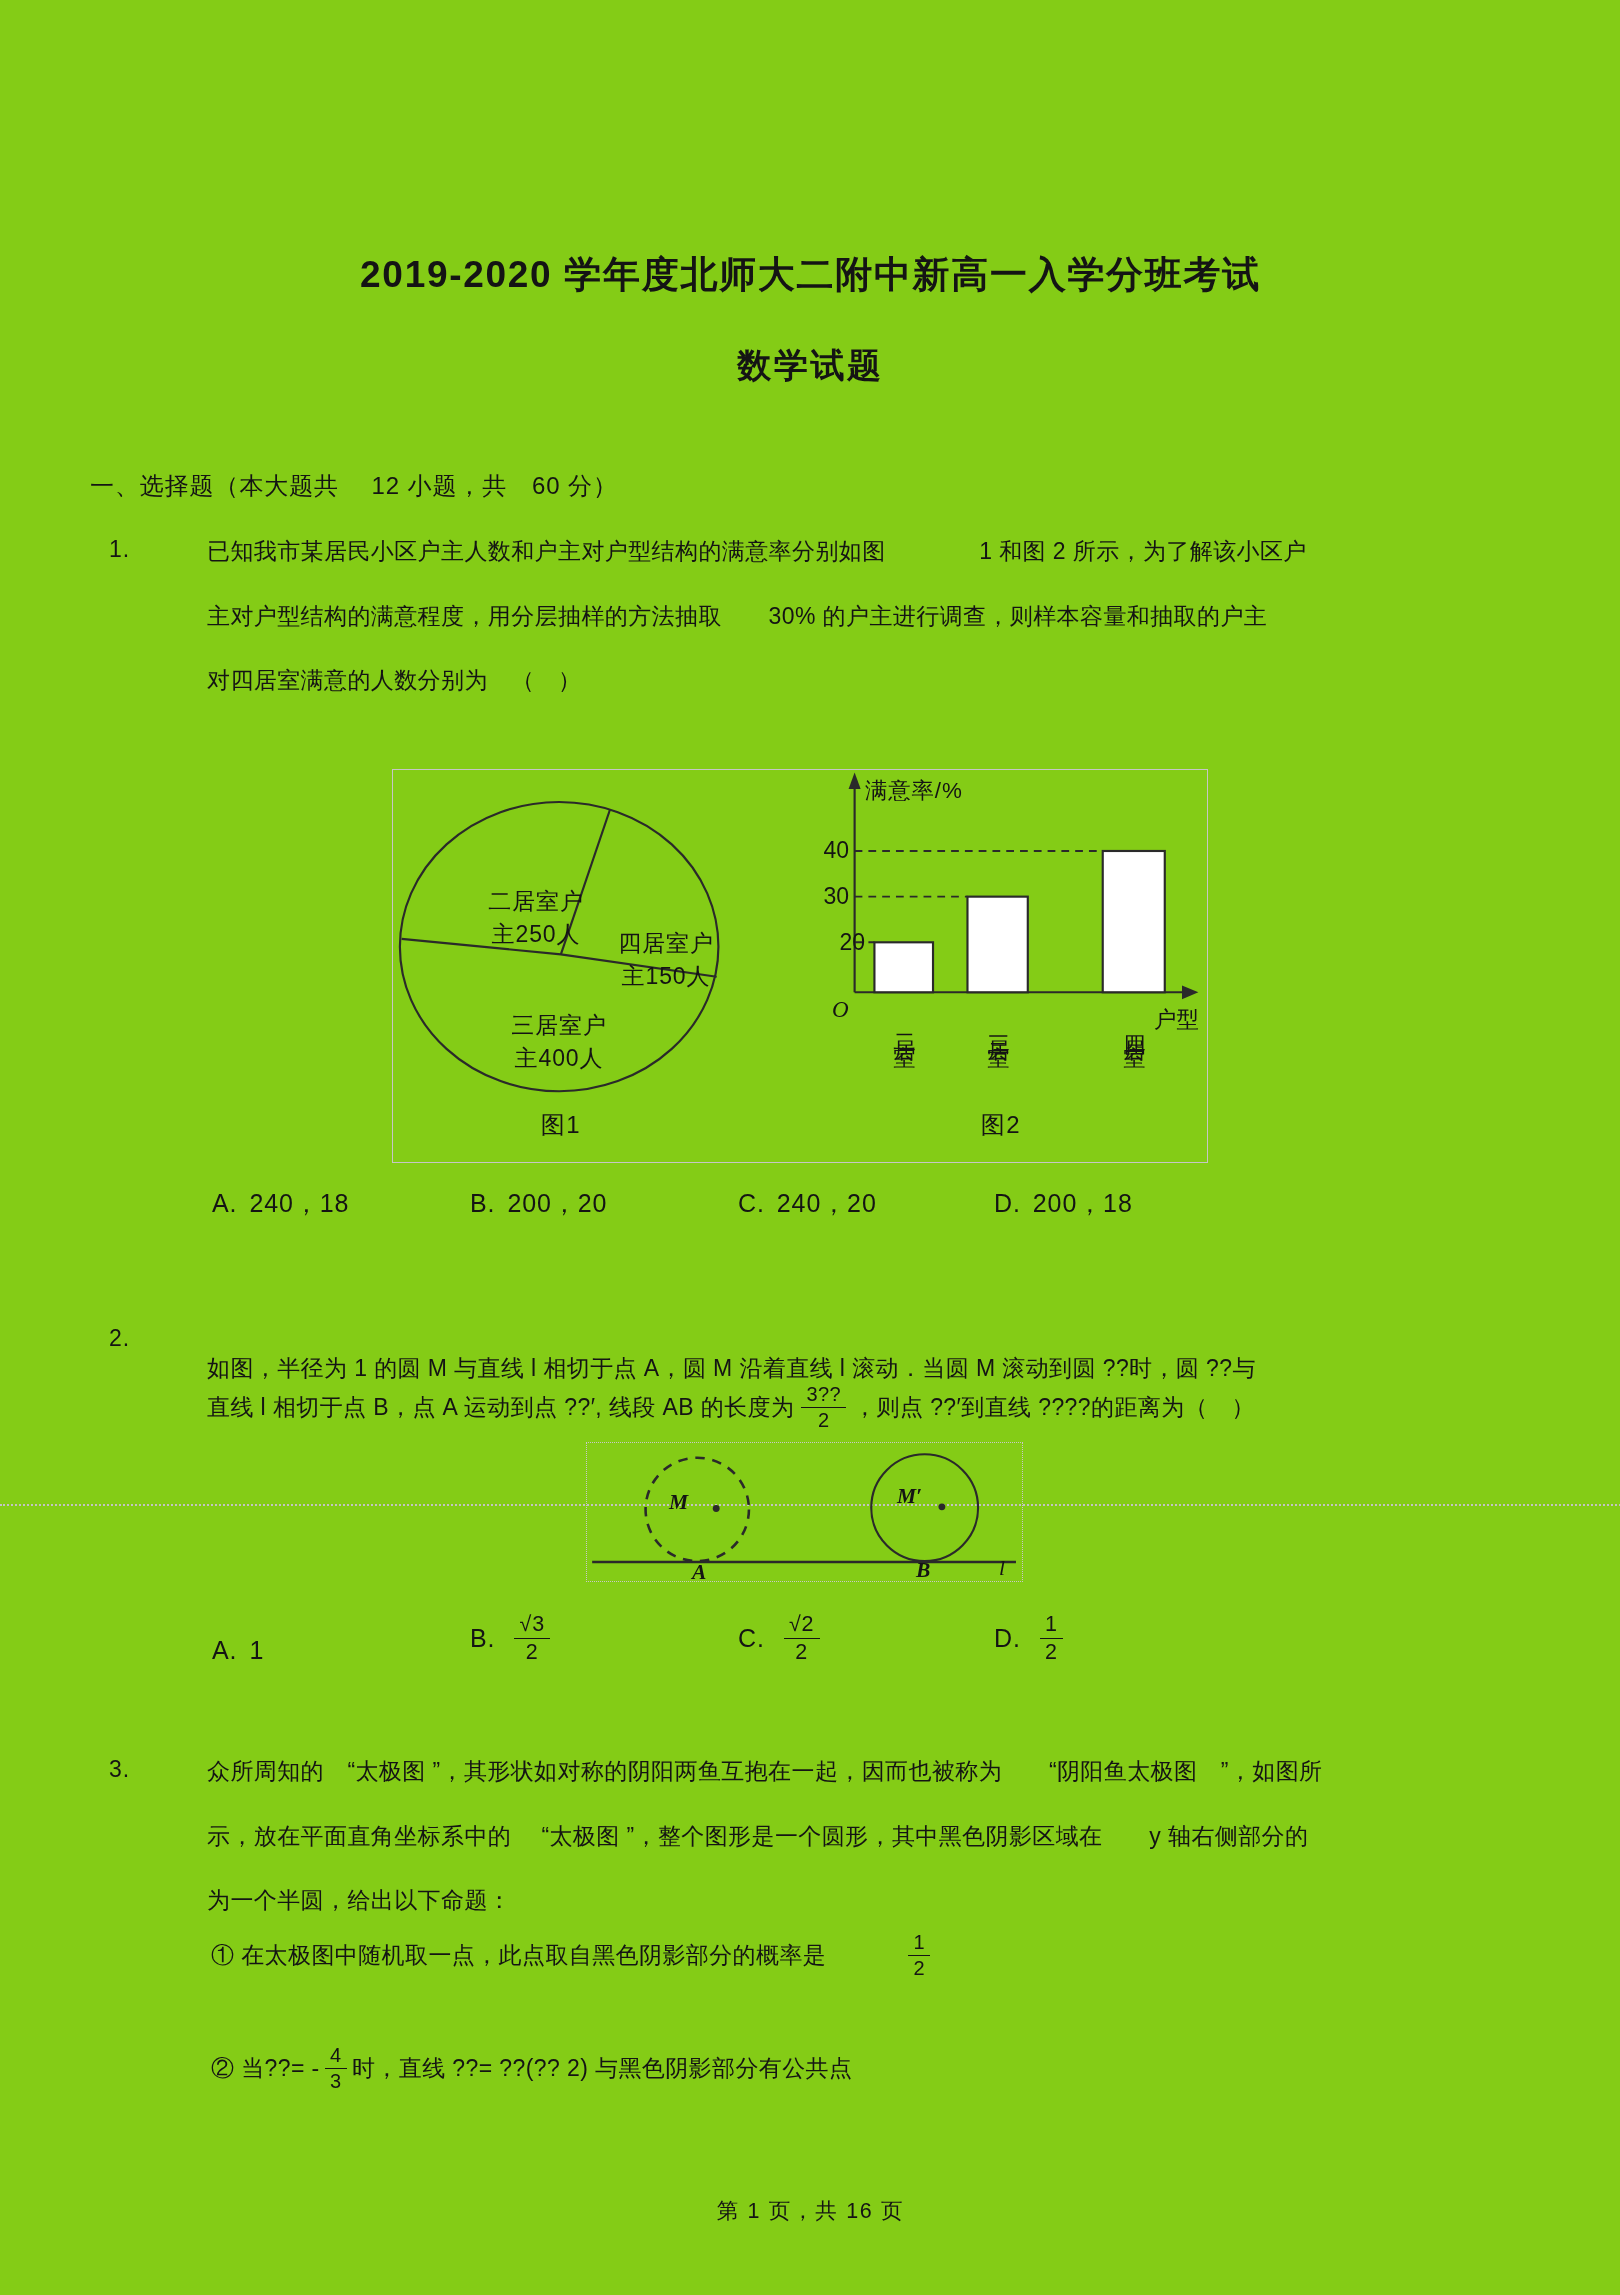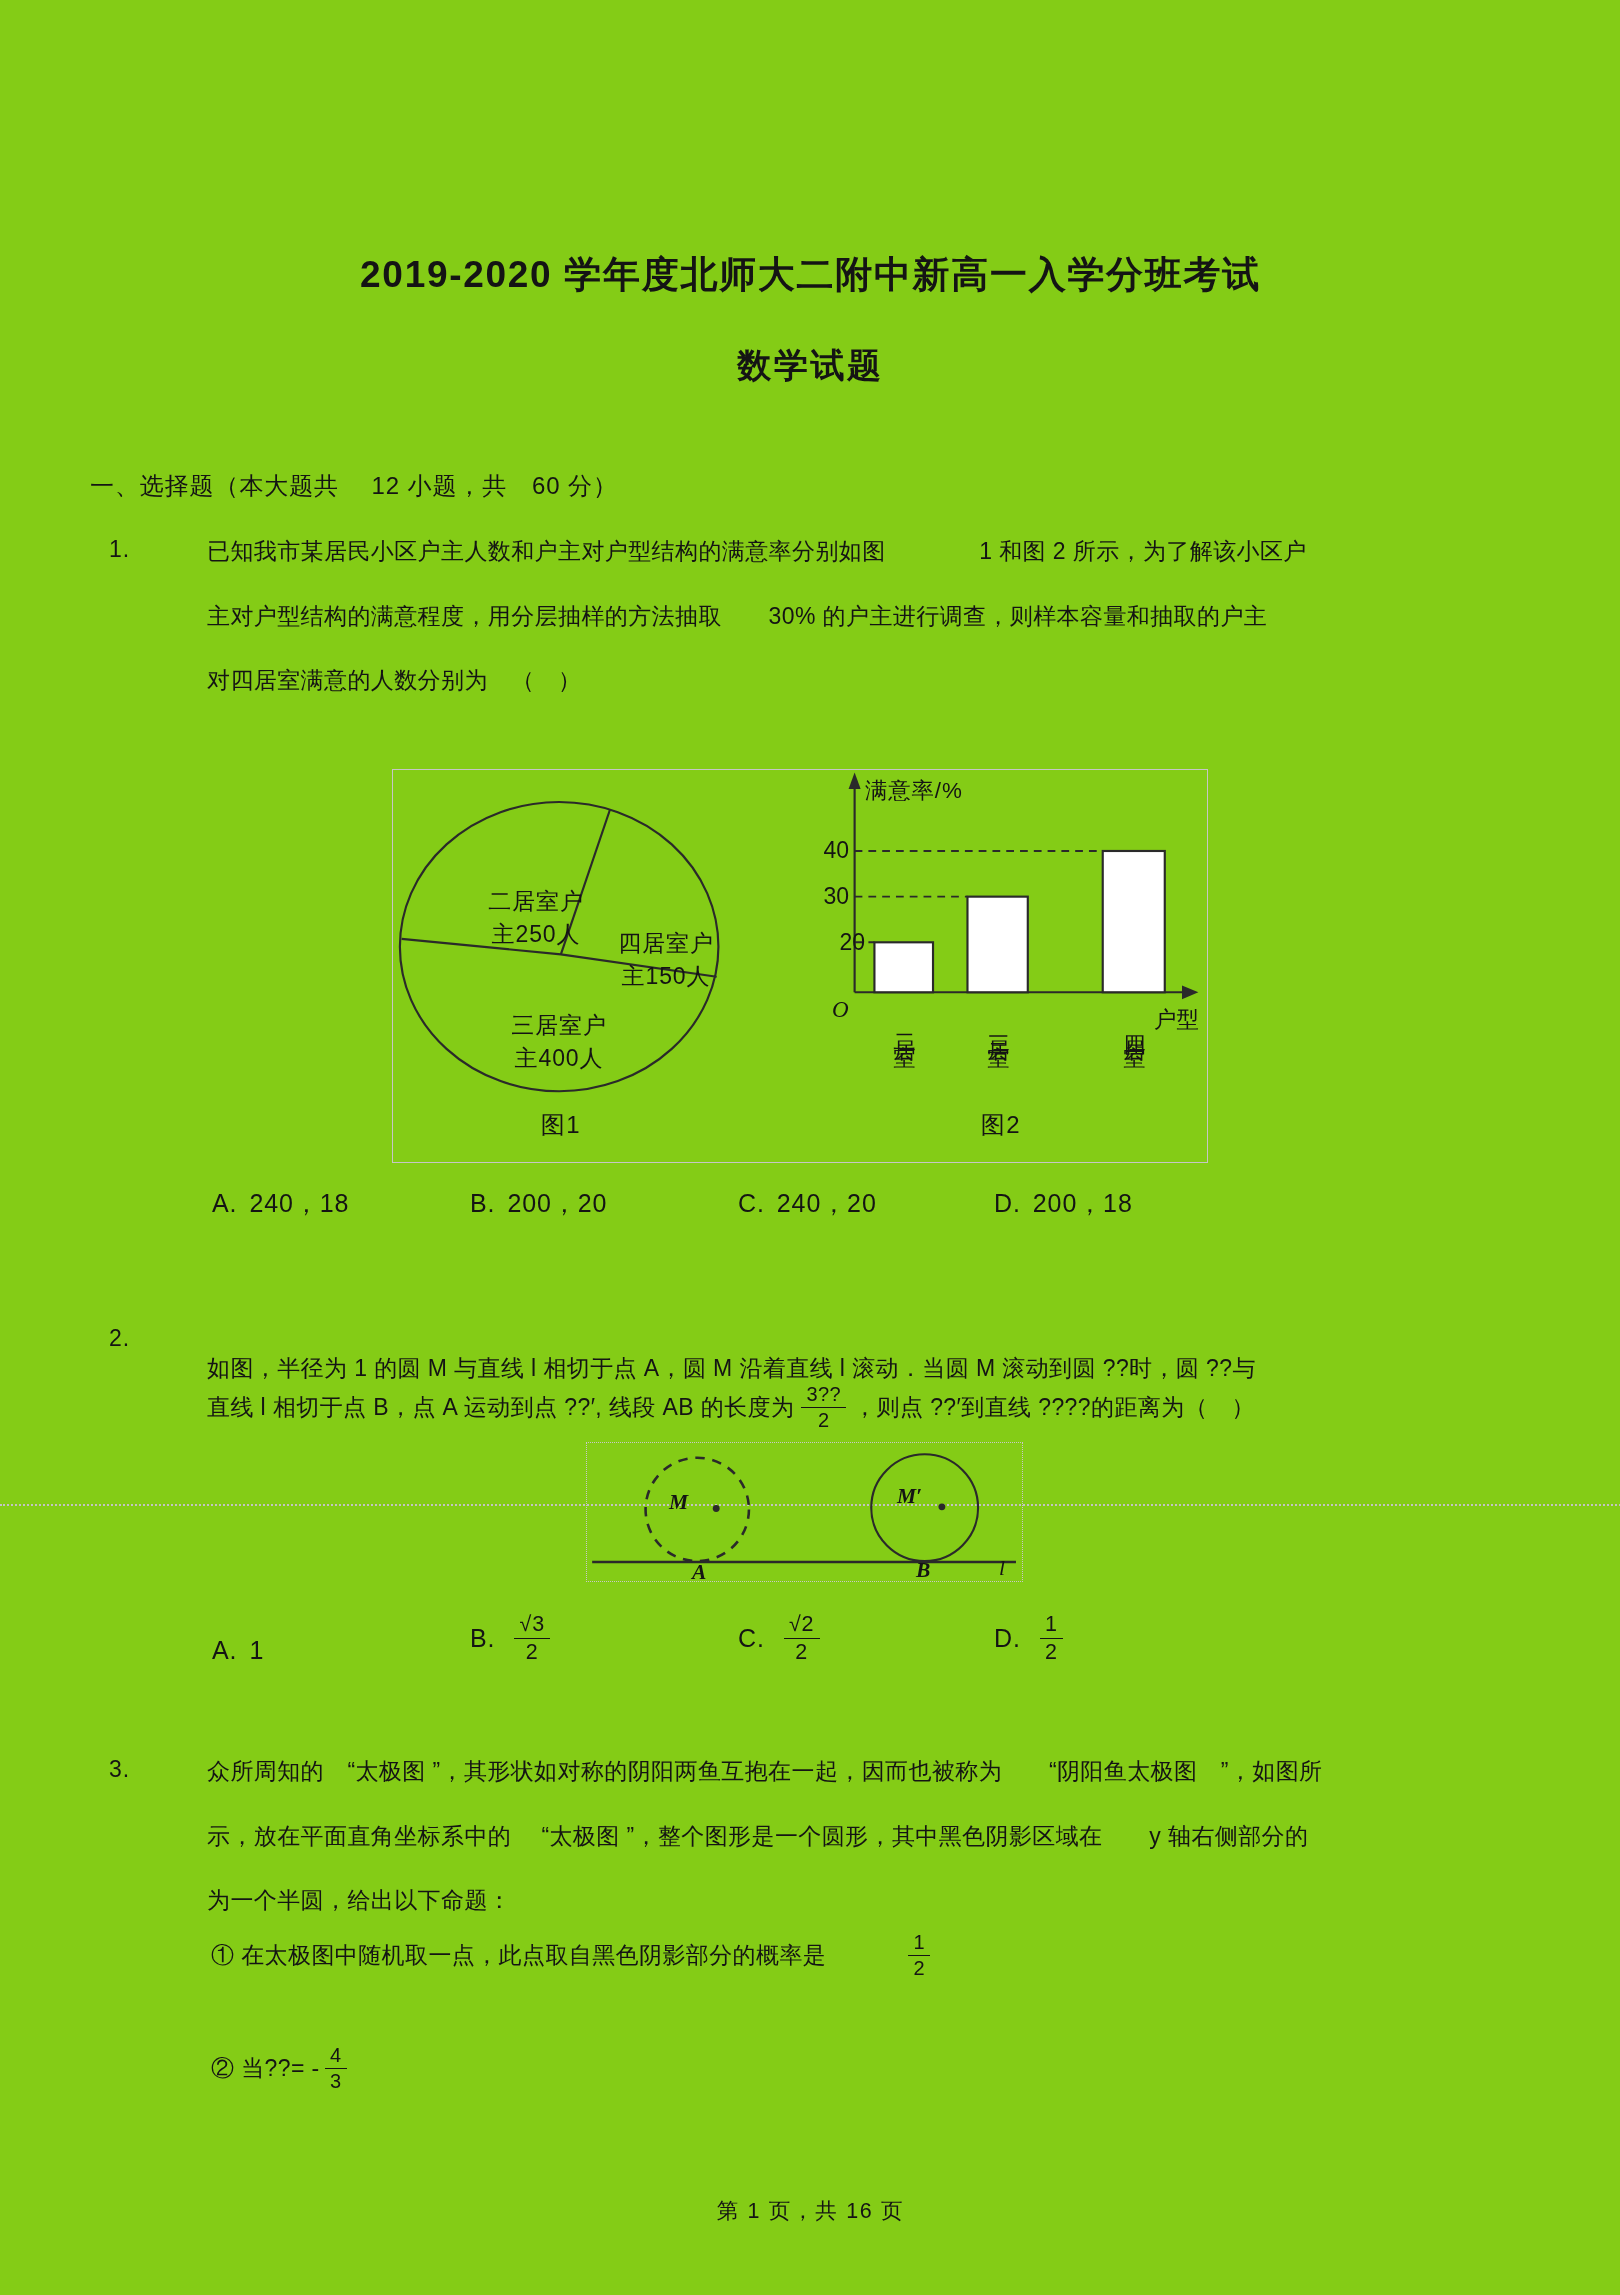--- a/index.html
+++ b/index.html
@@ -188,18 +188,19 @@
       <span class="fden">2</span>
     </span>
   </div>
 
   <div class="flexrow" style="left:211px;top:2034px;height:69px;">
     <span>② 当??= -</span>
     <span class="frac" style="margin:0 5.2px;">
       <span class="fnum">4</span>
       <span class="fden">3</span>
     </span>
+    <span>时，直线 ??= ??(?? 2) 与黑色阴影部分有公共点</span>
   </div>
 
   <div class="footer">第 1 页，共 16 页</div>
 
 </div>
 
 
 </body></html>

